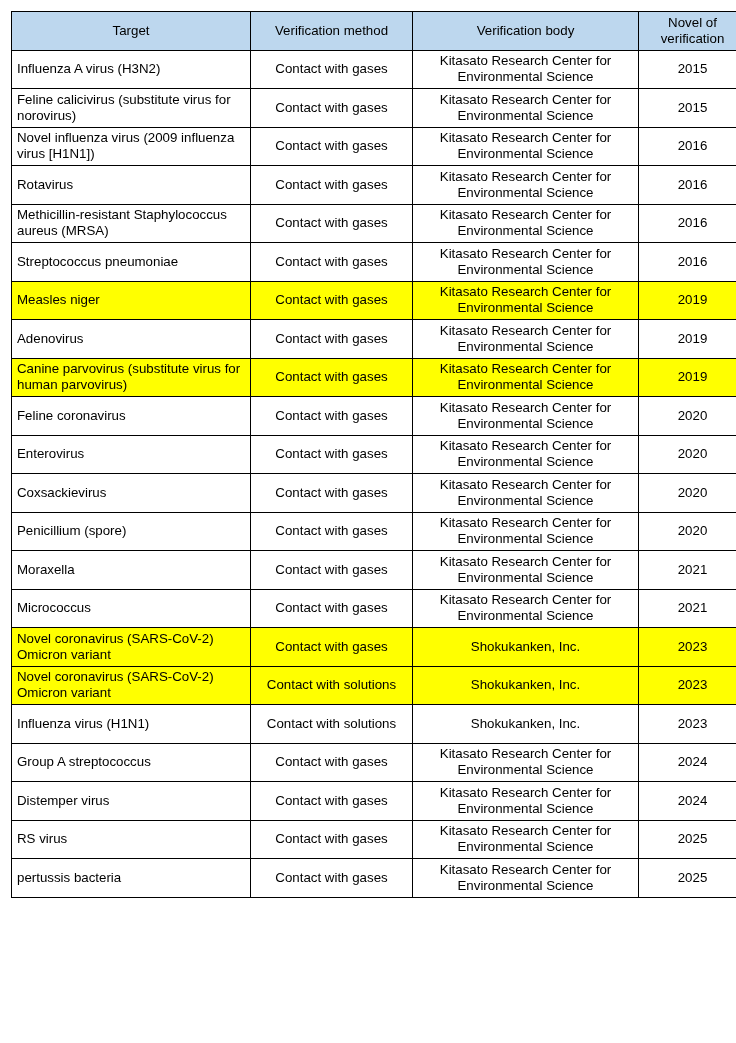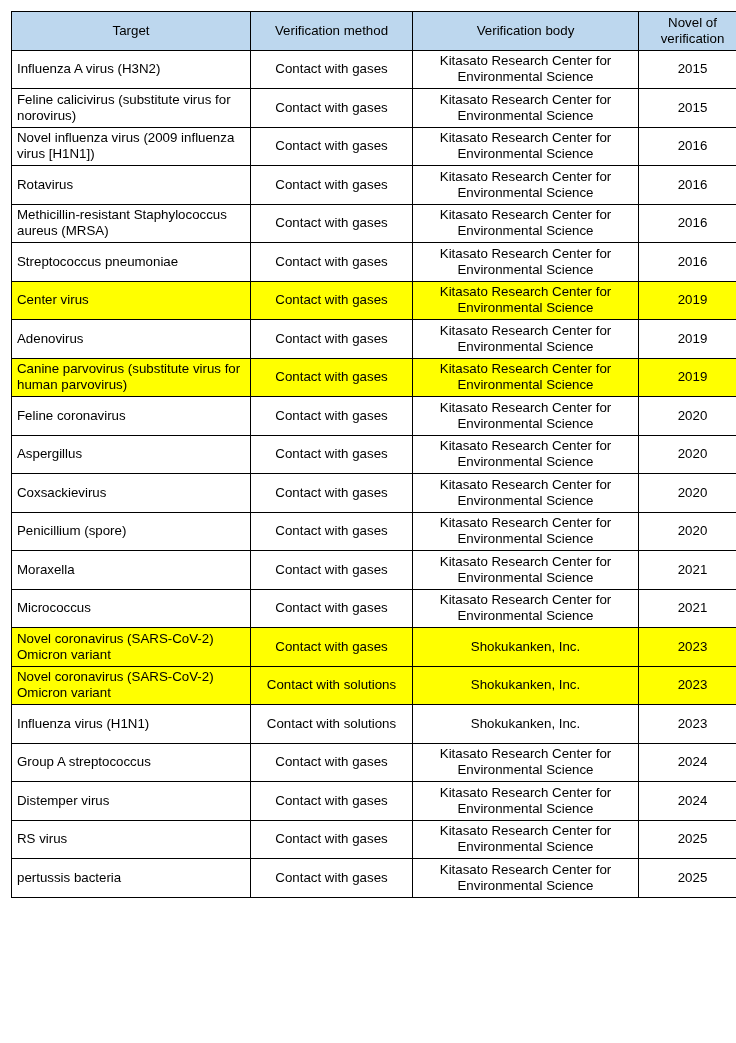--- a/index.html
+++ b/index.html
@@ -91,21 +91,21 @@
         <td class="center">Kitasato Research Center for Environmental Science</td>
         <td class="center">2016</td>
       </tr>
       <tr>
         <td class="left">Streptococcus pneumoniae</td>
         <td class="center">Contact with gases</td>
         <td class="center">Kitasato Research Center for Environmental Science</td>
         <td class="center">2016</td>
       </tr>
       <tr class="highlight">
-        <td class="left">Center virus</td>
+        <td class="left">Measles niger</td>
         <td class="center">Contact with gases</td>
         <td class="center">Kitasato Research Center for Environmental Science</td>
         <td class="center">2019</td>
       </tr>
       <tr>
         <td class="left">Adenovirus</td>
         <td class="center">Contact with gases</td>
         <td class="center">Kitasato Research Center for Environmental Science</td>
         <td class="center">2019</td>
       </tr>
@@ -115,21 +115,21 @@
         <td class="center">Kitasato Research Center for Environmental Science</td>
         <td class="center">2019</td>
       </tr>
       <tr>
         <td class="left">Feline coronavirus</td>
         <td class="center">Contact with gases</td>
         <td class="center">Kitasato Research Center for Environmental Science</td>
         <td class="center">2020</td>
       </tr>
       <tr>
-        <td class="left">Aspergillus</td>
+        <td class="left">Enterovirus</td>
         <td class="center">Contact with gases</td>
         <td class="center">Kitasato Research Center for Environmental Science</td>
         <td class="center">2020</td>
       </tr>
       <tr>
         <td class="left">Coxsackievirus</td>
         <td class="center">Contact with gases</td>
         <td class="center">Kitasato Research Center for Environmental Science</td>
         <td class="center">2020</td>
       </tr>

